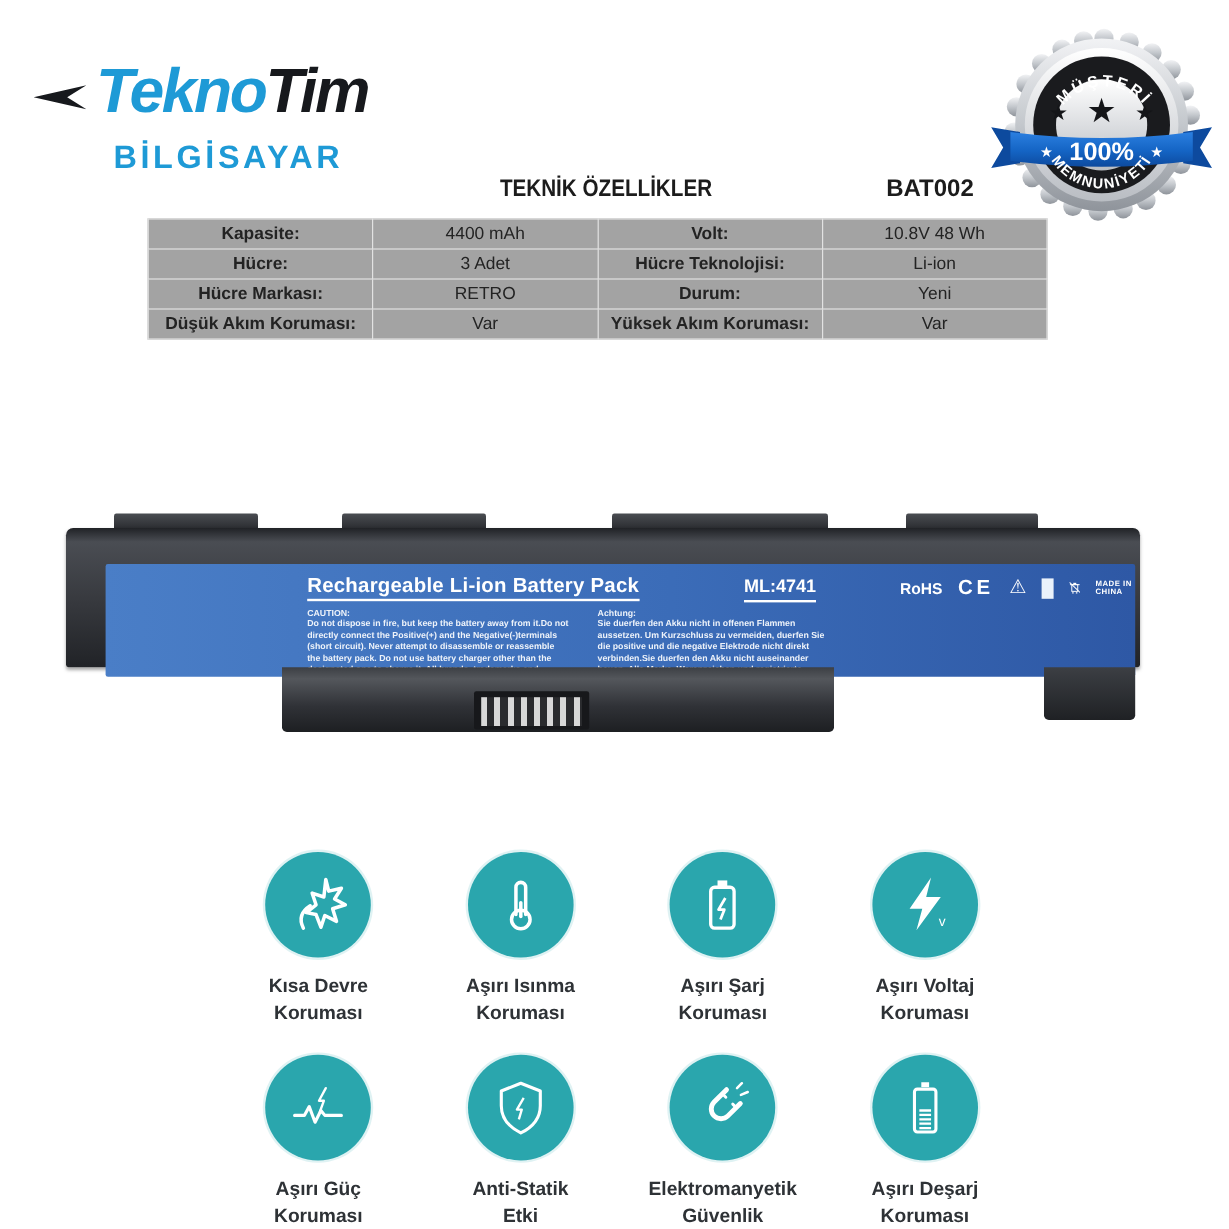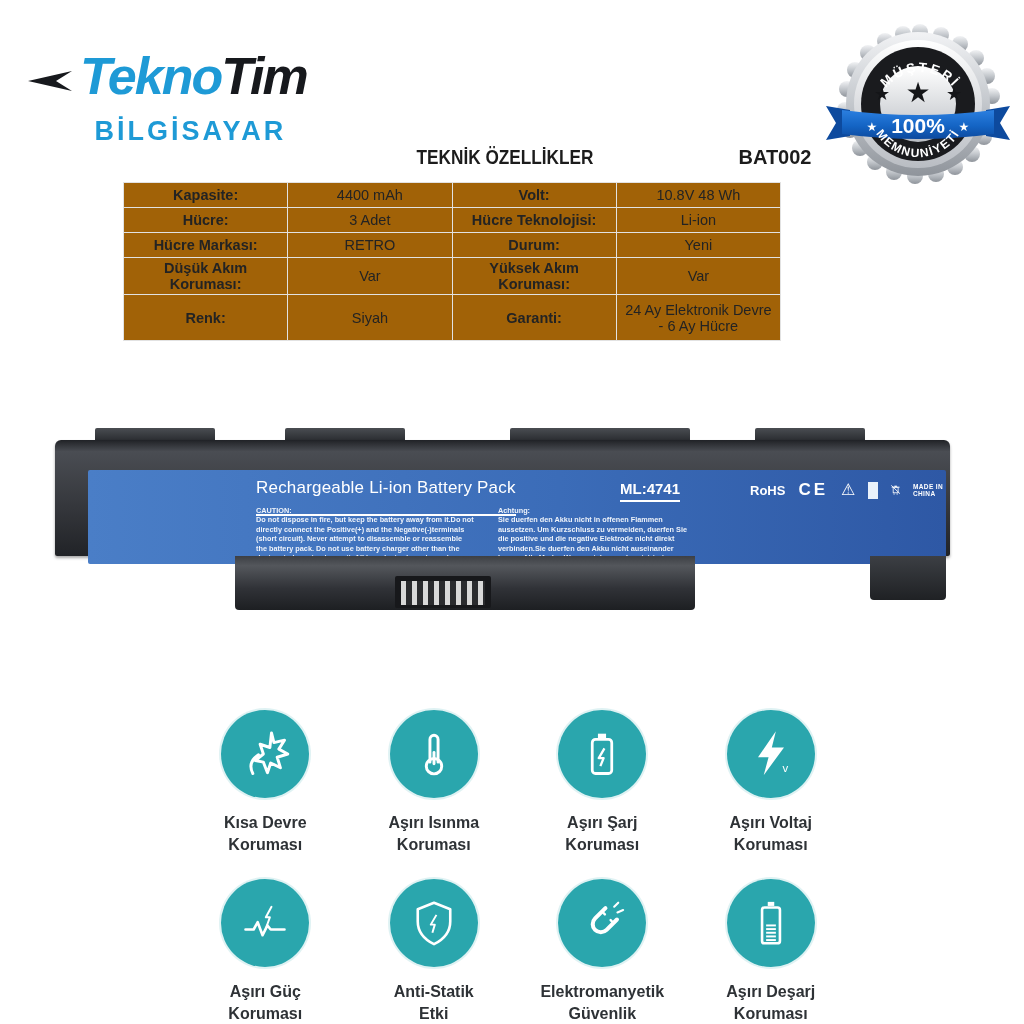--- a/index.html
+++ b/index.html
@@ -14,36 +14,36 @@
   .logo-main { font-size:52px; font-weight:bold; font-style:italic; letter-spacing:-2px; line-height:1; }
   .logo-tekno { color:#1e9ad6; }
   .logo-tim { color:#17191d; }
   .logo-sub { color:#1e9ad6; font-size:27px; font-weight:bold; letter-spacing:3px; text-align:center; margin-top:14px; padding-left:48px; }
 
   
   .section-title { left:360px; top:146px; width:290px; text-align:center; font-size:20px; font-weight:bold; color:#1c1c1c; transform:scaleX(0.86); letter-spacing:0px; }
   .model-code { left:700px; top:146px; width:150px; text-align:center; font-size:20px; font-weight:bold; color:#1c1c1c; }
 
   
-  .spec-table { left:123px; top:182px; width:658px; border-collapse:collapse; background:#a16207; }
+  .spec-table { left:123px; top:182px; width:750px; border-collapse:collapse; background:#a3a3a3; }
   .spec-table td { border:1px solid #e2e2e2; text-align:center; vertical-align:middle; font-size:14.5px; color:#232323; padding:2px 6px; width:25%; }
   .spec-table td.lbl { font-weight:bold; }
   .spec-table tr { height:25px; }
   .spec-table tr.tall { height:46px; }
 
   
   .battery { left:55px; top:428px; width:895px; height:232px; }
   .bat-tab { position:absolute; height:12px; top:0; background:linear-gradient(180deg,#4a4d52,#2c2e32); border-radius:2px 2px 0 0; }
   .bat-body { position:absolute; left:0; top:12px; width:895px; height:116px;
       background:linear-gradient(180deg,#202226 0%,#4a4d53 10%,#36383d 55%,#212327 100%);
       border-radius:6px 6px 2px 2px; box-shadow:0 2px 3px rgba(0,0,0,.35); }
   .bat-label { position:absolute; left:33px; top:30px; width:858px; height:94px;
       background:linear-gradient(90deg,#4a7ec7 0%,#3b6cb8 55%,#2e58a5 100%);
       border-radius:2px; color:#fff; }
-  .bat-title { position:absolute; left:168px; top:8px; font-size:17px; font-weight:normal; letter-spacing:.2px; border-bottom:2px solid #fff; padding-bottom:16px; }
+  .bat-title { position:absolute; left:168px; top:8px; font-size:17px; font-weight:bold; letter-spacing:.2px; border-bottom:2px solid #fff; padding-bottom:1px; }
   .bat-model { position:absolute; left:532px; top:10px; font-size:15px; font-weight:bold; border-bottom:2px solid #fff; padding-bottom:3px; }
   .bat-marks { position:absolute; left:618px; top:10px; display:flex; align-items:center; gap:13px; }
   .mk-rohs { font-size:13px; font-weight:bold;padding-left:44px; }
   .mk-ce { font-size:17px; font-weight:bold; letter-spacing:3px; }
   .mk-warn { font-size:16px; line-height:1; }
   .mk-square { width:15px; height:17px; background:#eaf2fb; }
   .mk-made { font-size:6.5px; font-weight:bold; letter-spacing:.4px; }
   .caution { position:absolute; top:36px; font-size:7.3px; line-height:1.3; font-weight:bold; color:#eef3fa; }
   .caution-en { left:168px; width:218px; }
   .caution-de { left:410px; width:196px; }
@@ -167,26 +167,20 @@
       <td>RETRO</td>
       <td class="lbl">Durum:</td>
       <td>Yeni</td>
     </tr>
     <tr>
       <td class="lbl">Düşük Akım Koruması:</td>
       <td>Var</td>
       <td class="lbl">Yüksek Akım Koruması:</td>
       <td>Var</td>
     </tr>
-    <tr class="tall">
-      <td class="lbl">Renk:</td>
-      <td>Siyah</td>
-      <td class="lbl">Garanti:</td>
-      <td>24 Ay Elektronik Devre - 6 Ay Hücre</td>
-    </tr>
   </tbody>
 </table>
 
 <div class="abs battery">
   <div class="bat-tab" style="left:40px; width:120px;"></div>
   <div class="bat-tab" style="left:230px; width:120px;"></div>
   <div class="bat-tab" style="left:455px; width:180px;"></div>
   <div class="bat-tab" style="left:700px; width:110px;"></div>
   <div class="bat-body">
     <div class="bat-label">

